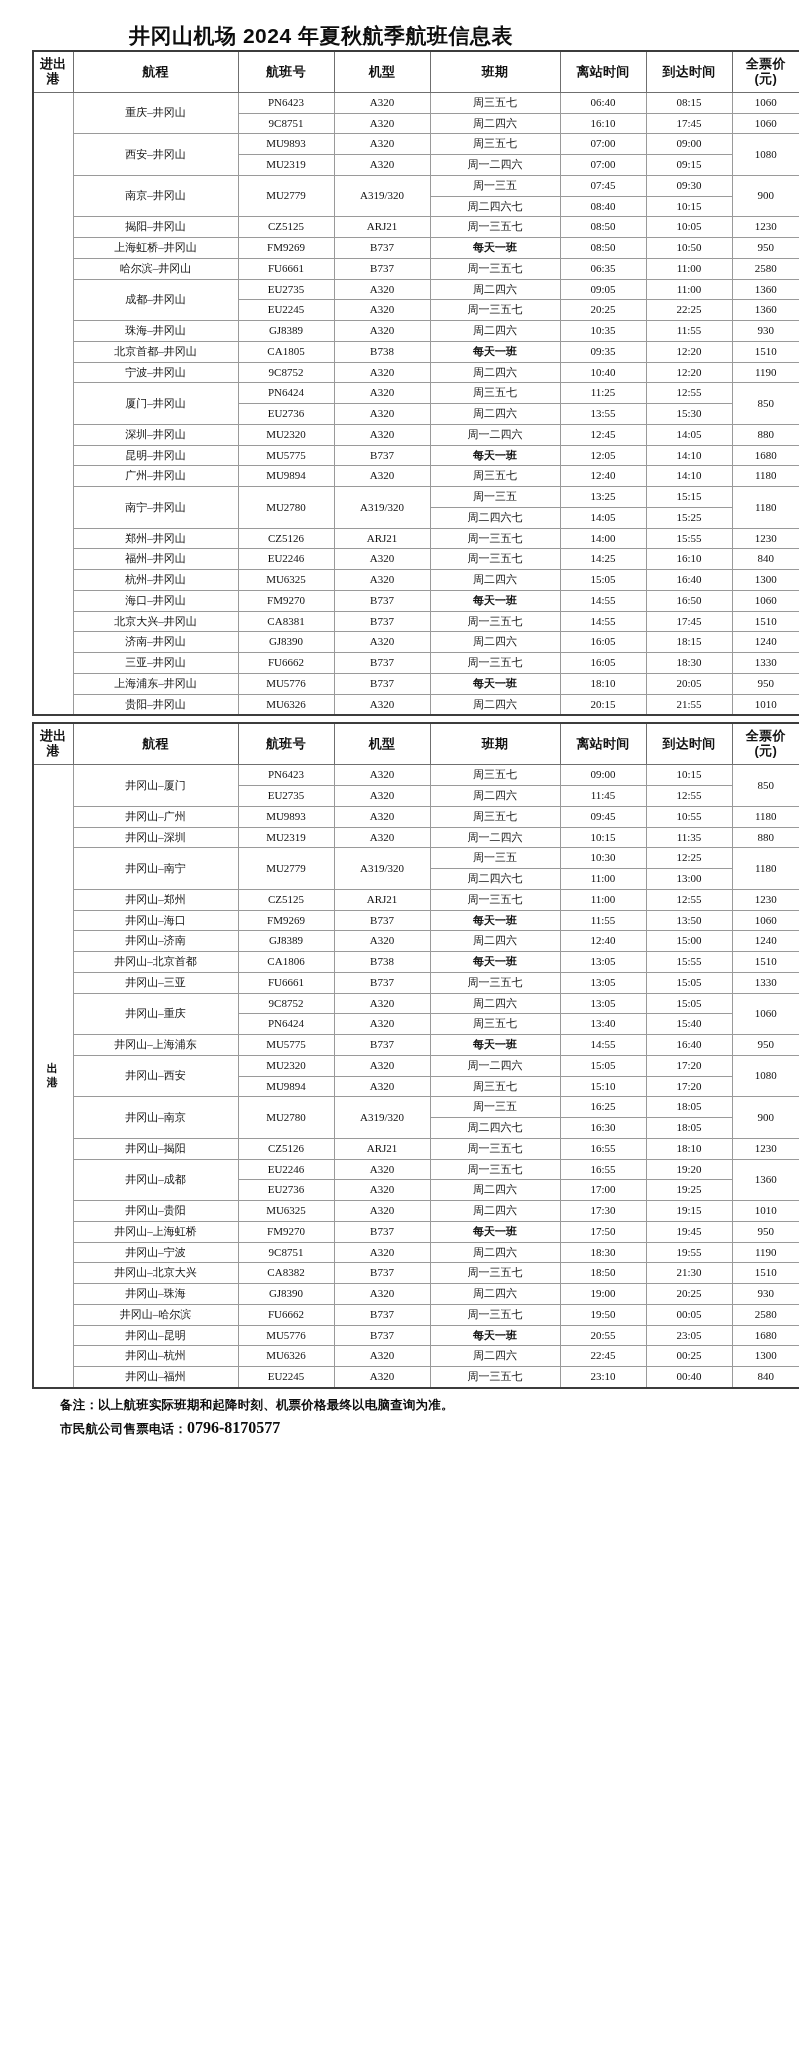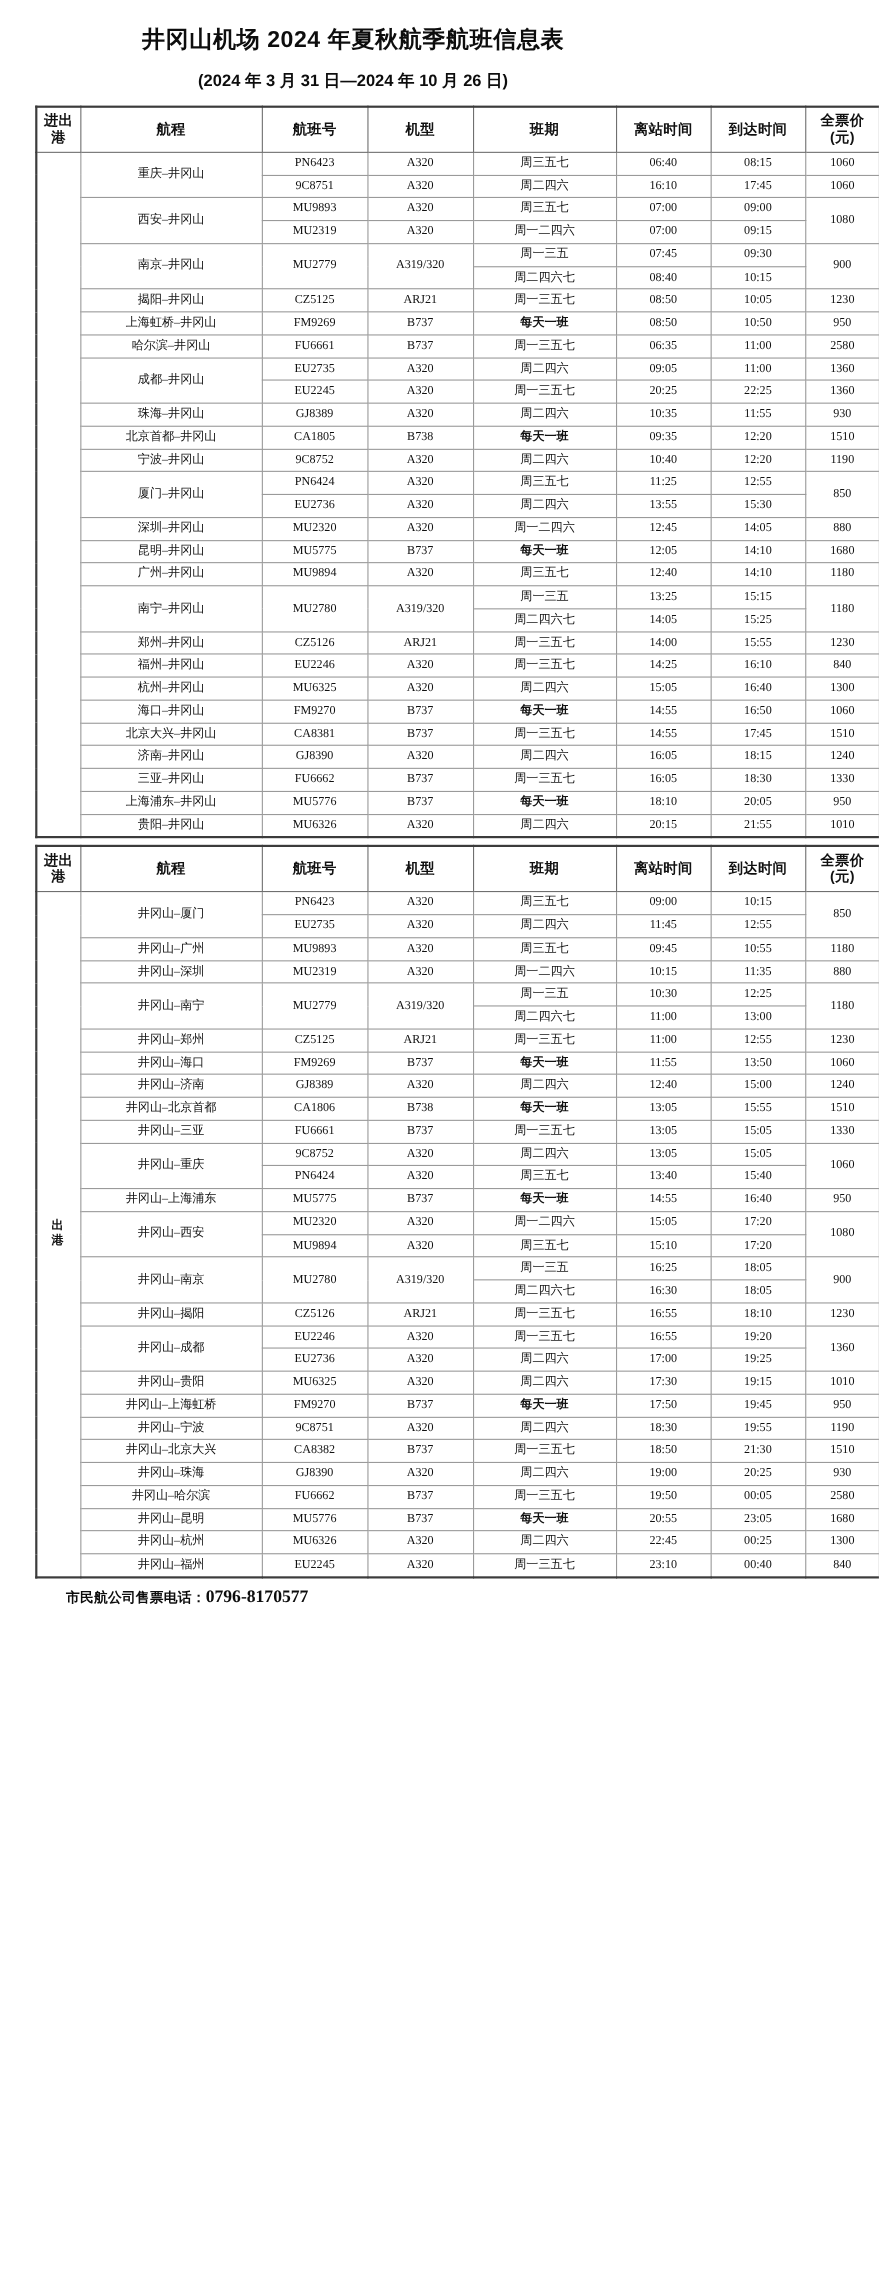--- a/index.html
+++ b/index.html
@@ -123,21 +123,20 @@
     letter-spacing: 0;
   }
   .note-gap { display: inline-block; width: 14px; }
 </style>
 </head>
 <body>
 
 <div class="page">
 
   <div class="doc-title">井冈山机场 2024 年夏秋航季航班信息表</div>
-  <div class="doc-subtitle">(2024 年 3 月 31 日—2024 年 10 月 26 日)</div>
 
   <div id="tables-host">
       <table class="sched">
         <colgroup>
           <col class="c-dir">
           <col class="c-route">
           <col class="c-fno">
           <col class="c-type">
           <col class="c-days">
           <col class="c-dep">
@@ -708,18 +707,19 @@
             <td class="days">周一三五七</td>
             <td>23:10</td>
             <td>00:40</td>
             <td class="fare">840</td>
           </tr>
         </tbody>
       </table>
     </div>
 
   <div class="notes">
+    <div class="note-line">备注：以上航班实际班期和起降时刻、机票价格最终以电脑查询为准。</div>
     <div class="note-line">
       <span>市民航公司售票电话：</span><span class="tel">0796-8170577</span>
     </div>
   </div>
 
 </div>
 
 </body></html>

